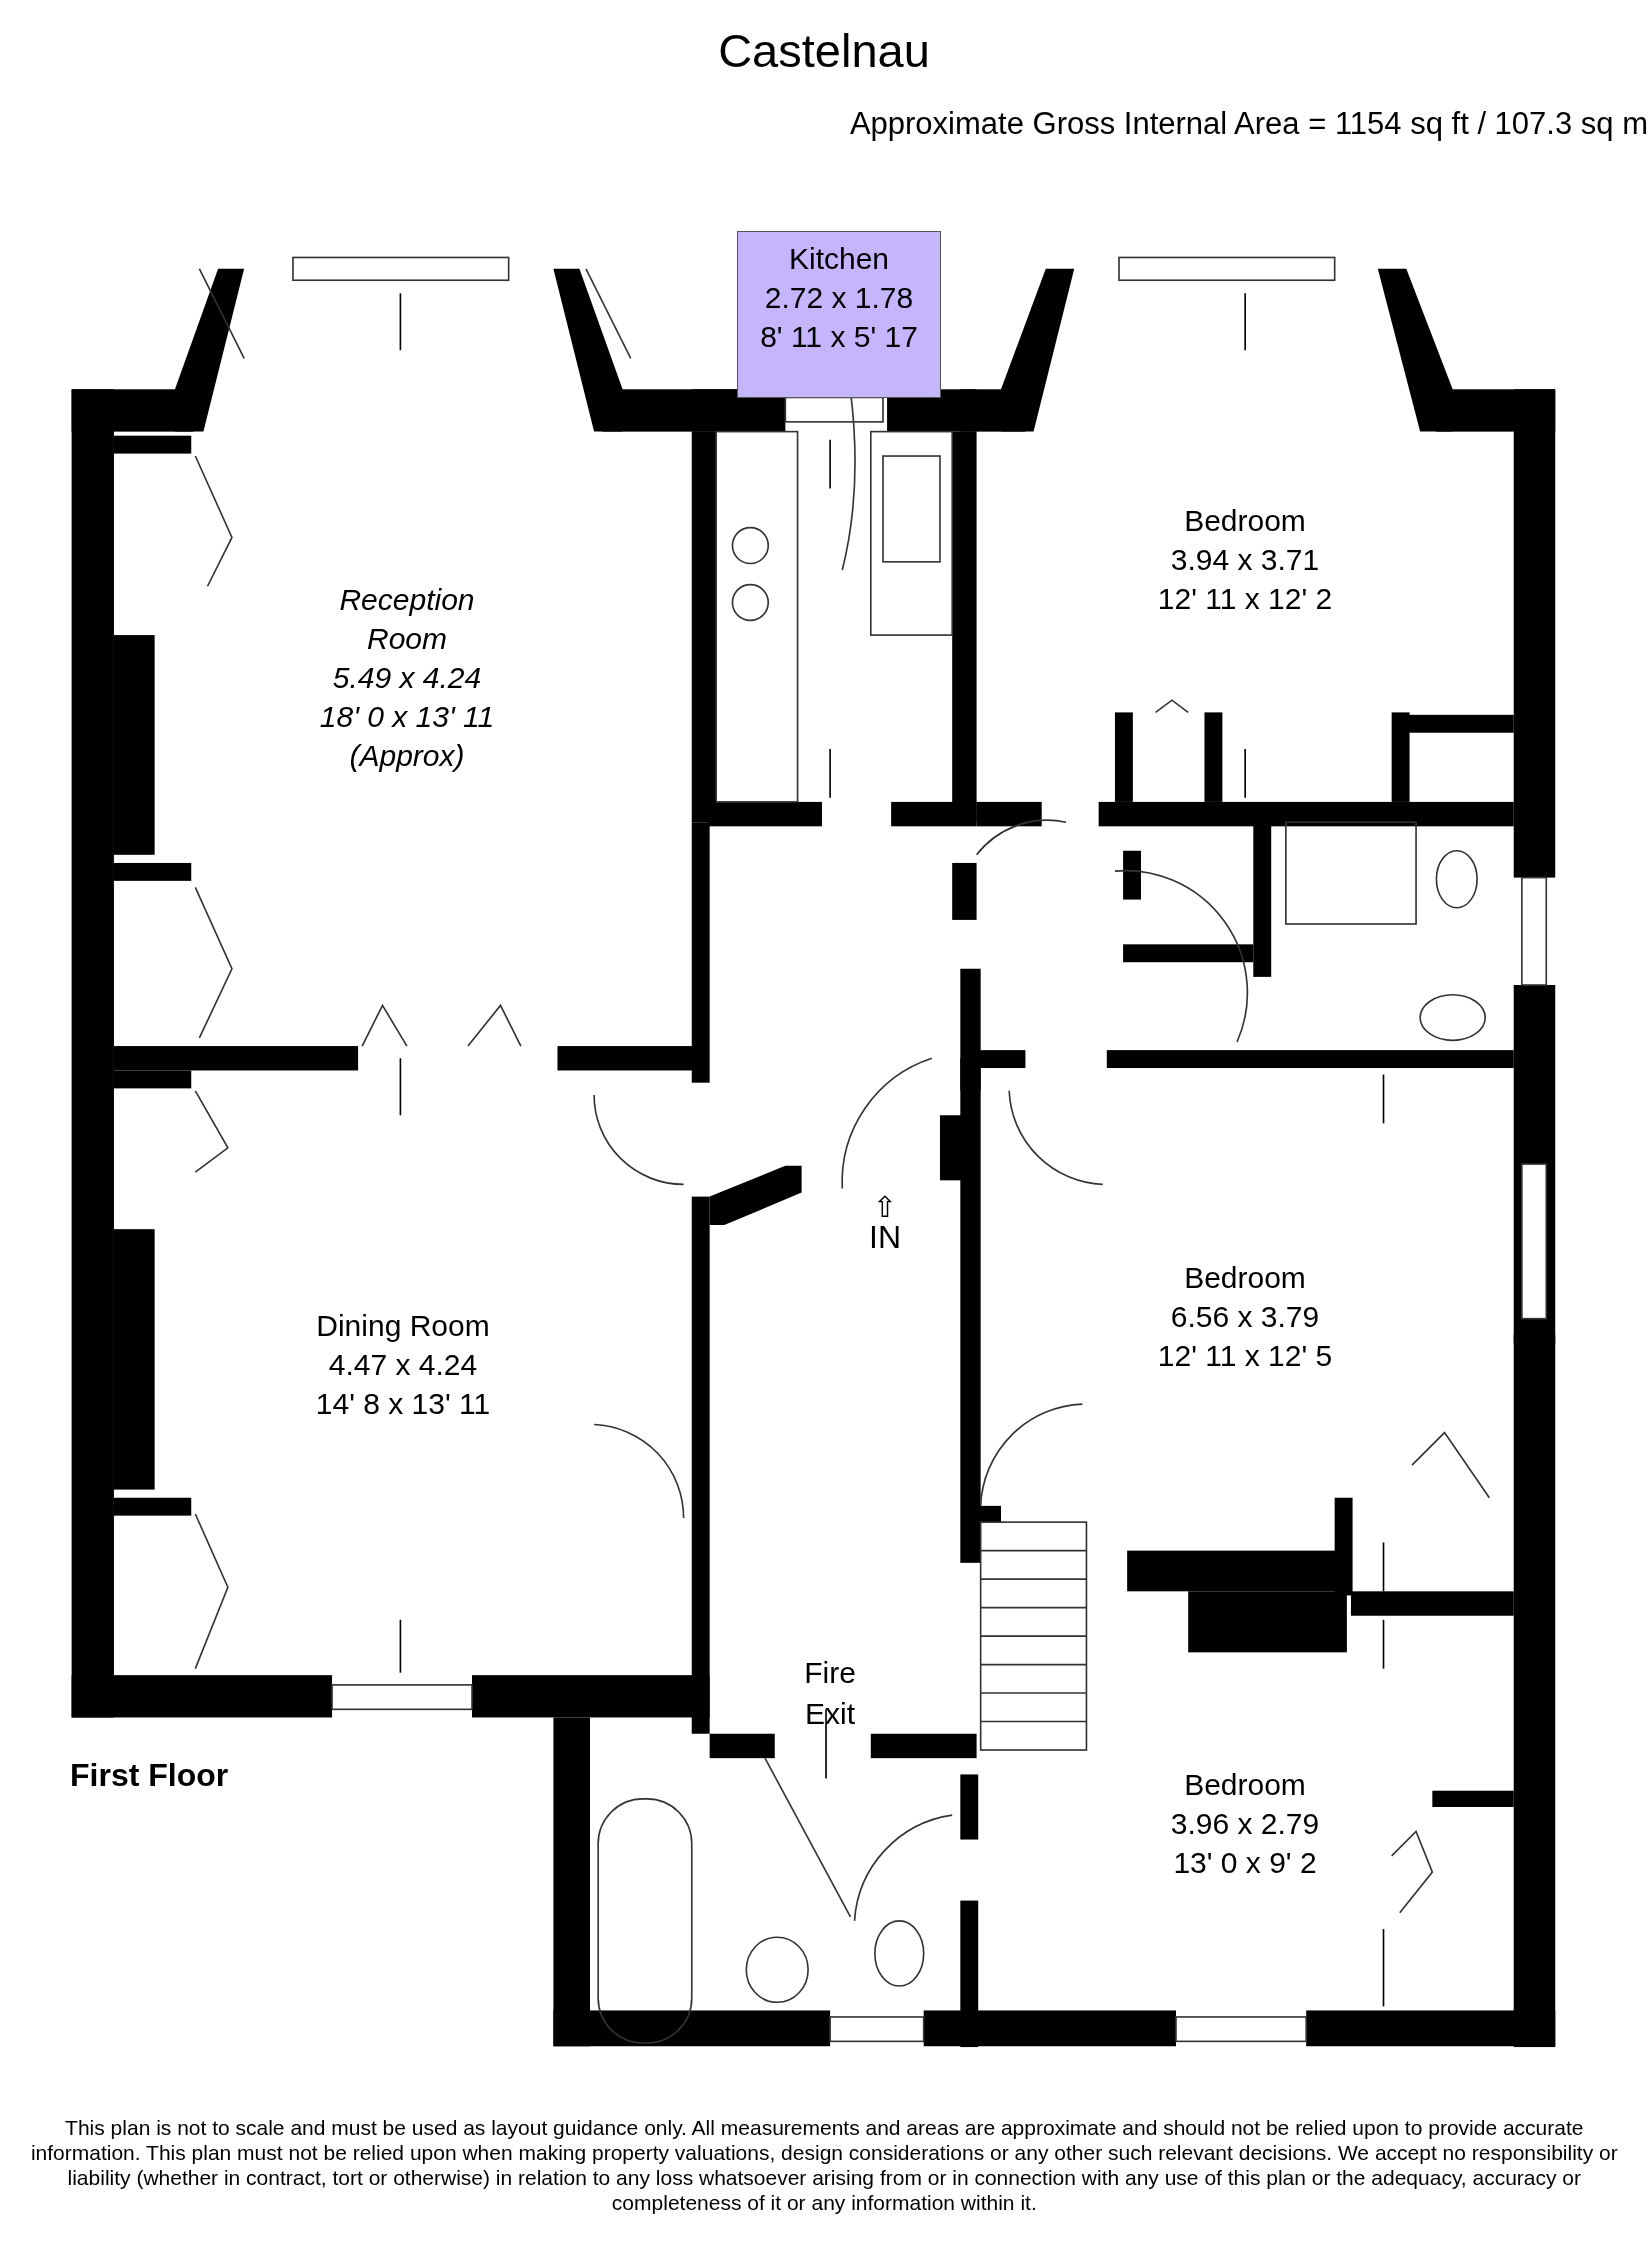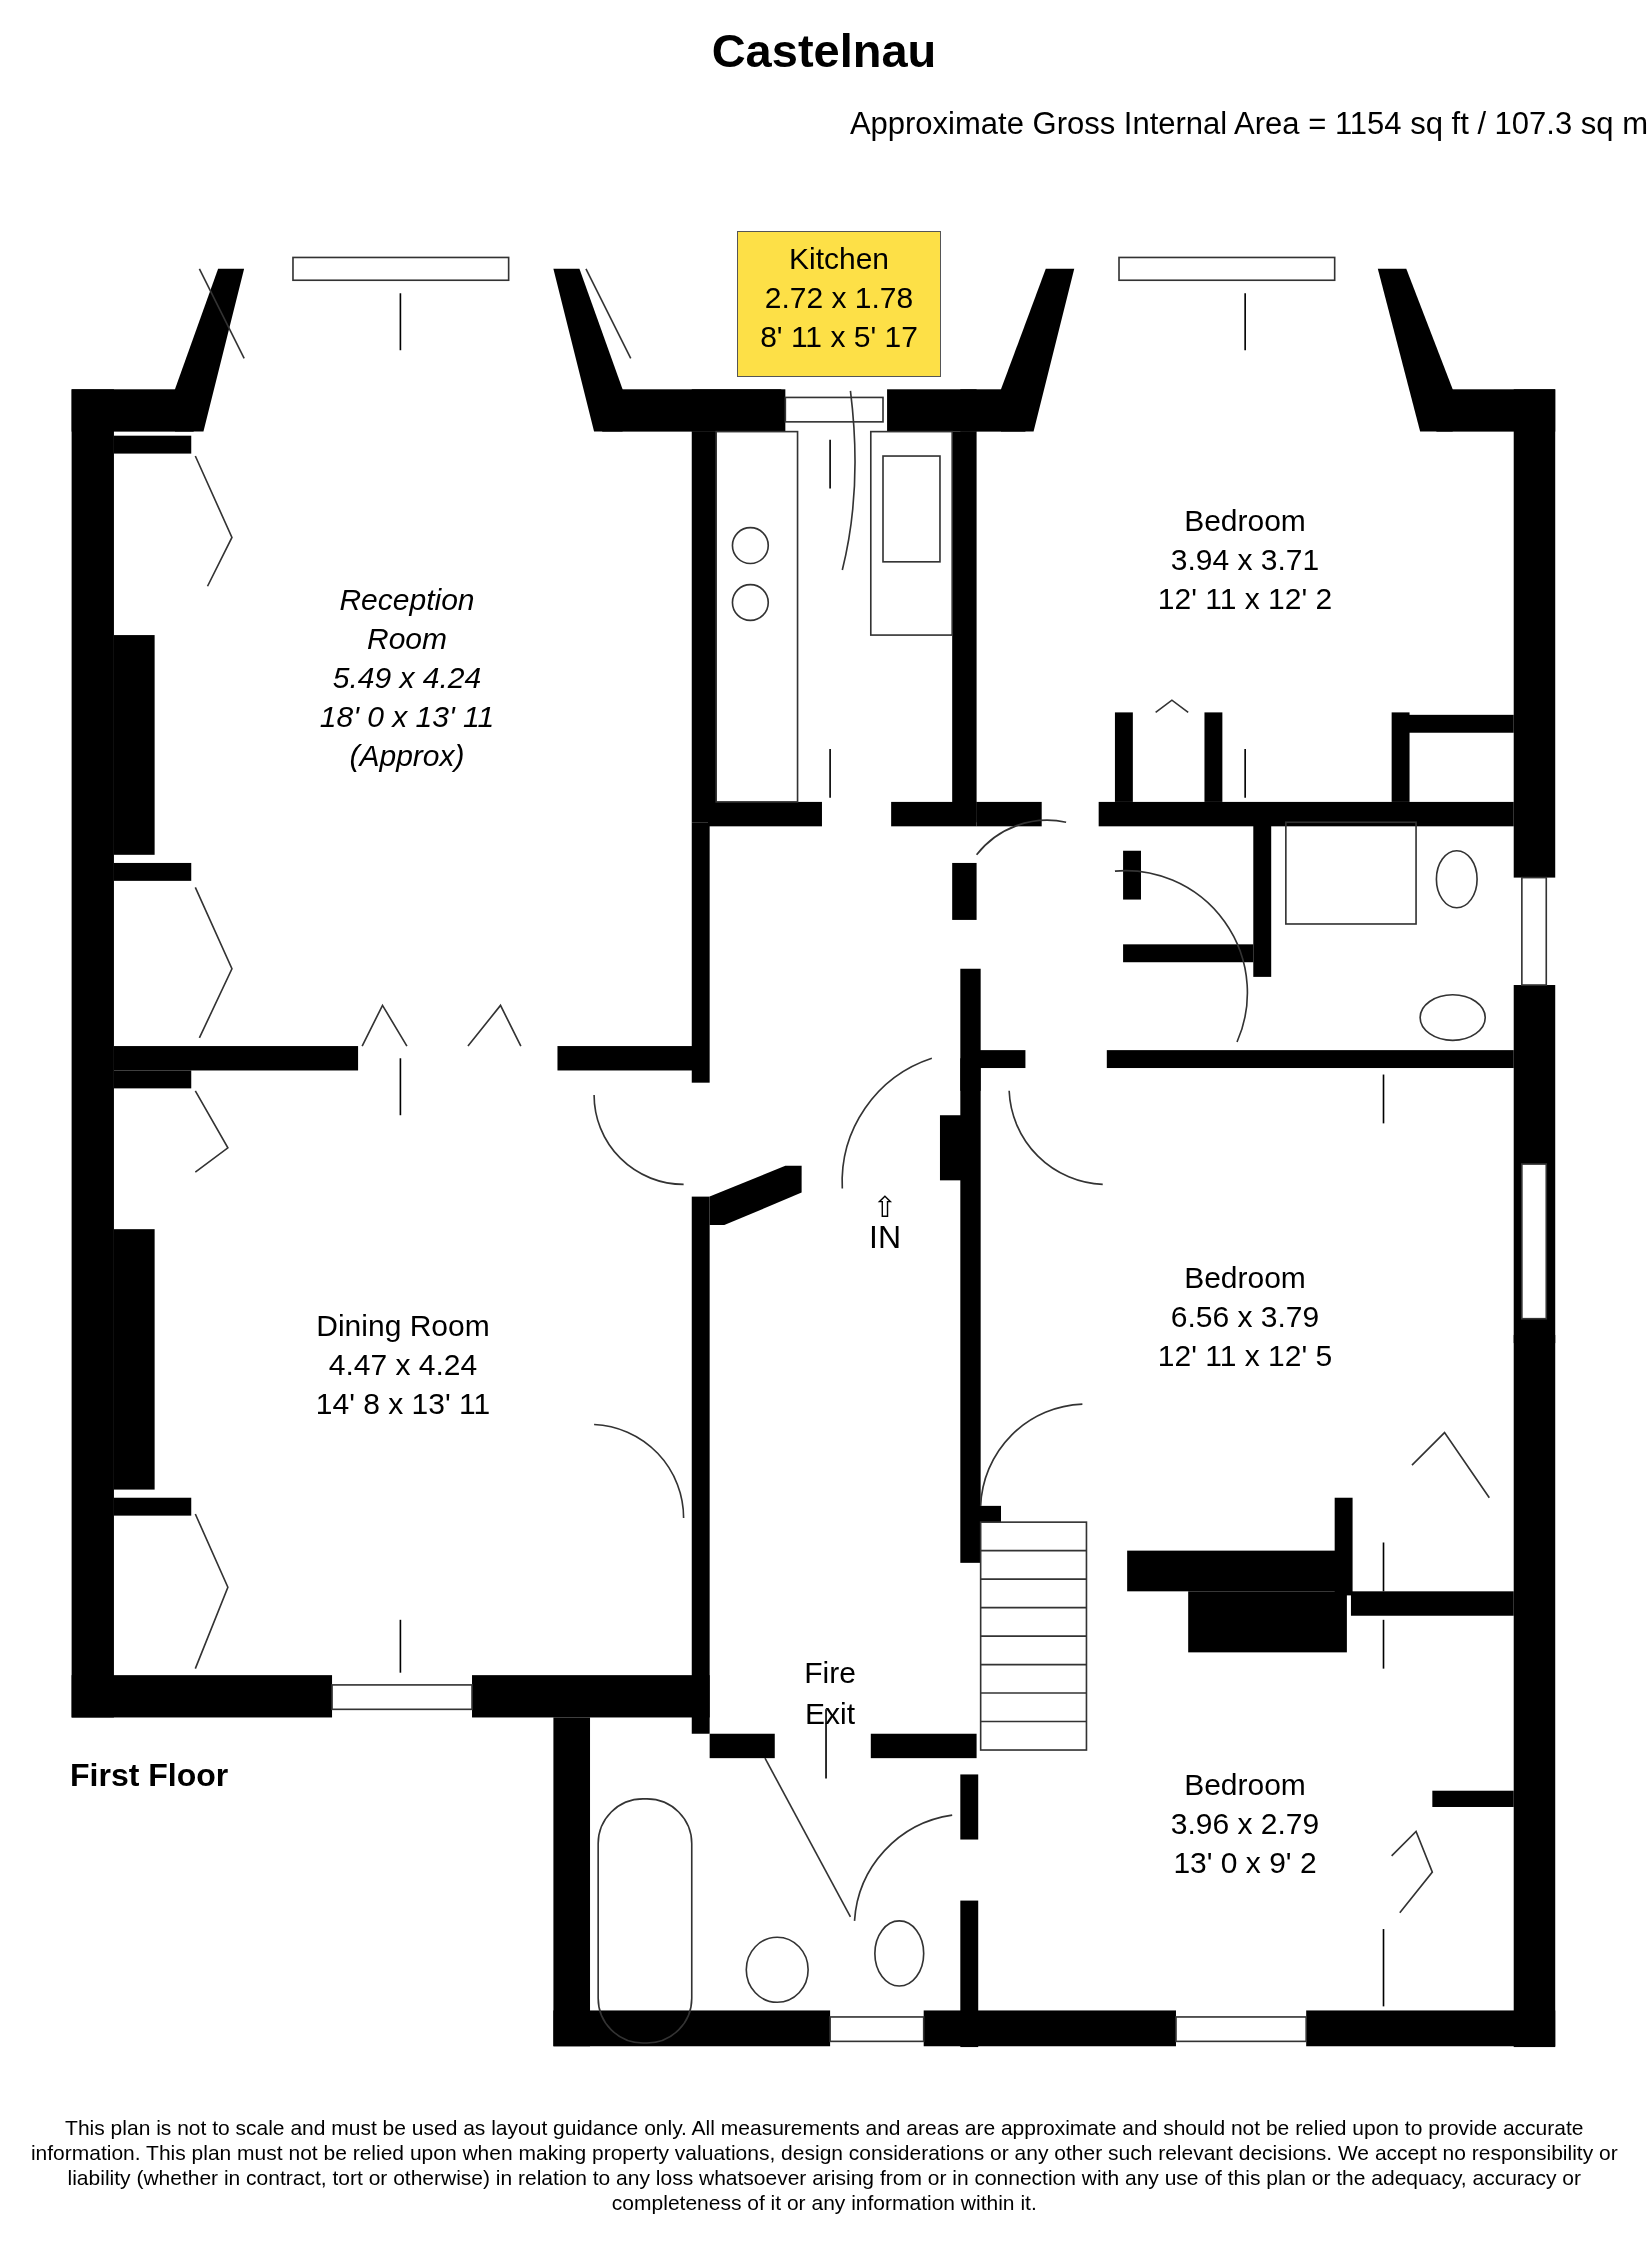--- a/index.html
+++ b/index.html
@@ -1,21 +1,21 @@
 <!DOCTYPE html>
 <html style="font-size:13px"><head>
 <meta charset="utf-8">
 <style>
   html, body { margin: 0; padding: 0; background: #ffffff; }
   body { width: 1648px; height: 2250px; position: relative; overflow: hidden; font-family: "Liberation Sans", sans-serif; color: #000; }
-  .title { position: absolute; left: 0; width: 1648px; top: 23px; text-align: center; font-weight: bold; font-size: 47px; }
+  .title { position: absolute; left: 0; width: 1648px; top: 23px; text-align: center; font-weight: normal; font-size: 47px; }
   .subtitle { position: absolute; left: 0; width: 1648px; top: 104px; text-align: right; font-size: 31px; line-height: 39px; }
   .plan { position: absolute; left: 0; top: 0; }
   .room-label { position: absolute; text-align: center; font-size: 30px; line-height: 39px; white-space: nowrap; transform: translateX(-50%); }
-  .kitchen-box { position: absolute; left: 737px; top: 231px; width: 204px; height: 146px; border: 1.6px solid #555; background: #fde047; text-align: center; font-size: 30px; line-height: 39px; padding-top: 6.5px; box-sizing: border-box; }
+  .kitchen-box { position: absolute; left: 737px; top: 231px; width: 204px; height: 167px; border: 1.6px solid #555; background: #c4b5fd; text-align: center; font-size: 30px; line-height: 39px; padding-top: 6.5px; box-sizing: border-box; }
   .floor-label { position: absolute; left: 70px; top: 1757px; font-weight: bold; font-size: 32px; }
   .in-label { position: absolute; left: 869px; top: 1195px; font-size: 32px; }
   .fire-label { position: absolute; left: 830px; top: 1652px; font-size: 30px; line-height: 41px; text-align: center; transform: translateX(-50%); }
   .disclaimer { position: absolute; left: 16.3px; width: 1616px; top: 2115px; text-align: center; font-size: 21px; line-height: 25px; }
 </style>
 </head>
 <body>
 
 <div class="title">Castelnau</div>
 <div class="subtitle">

